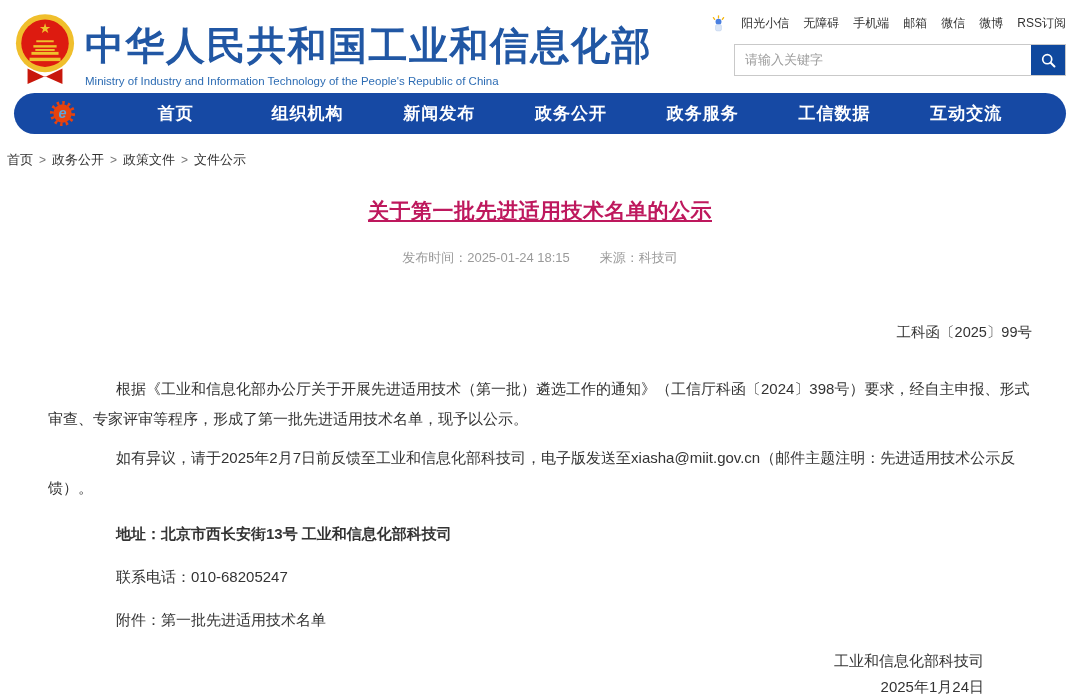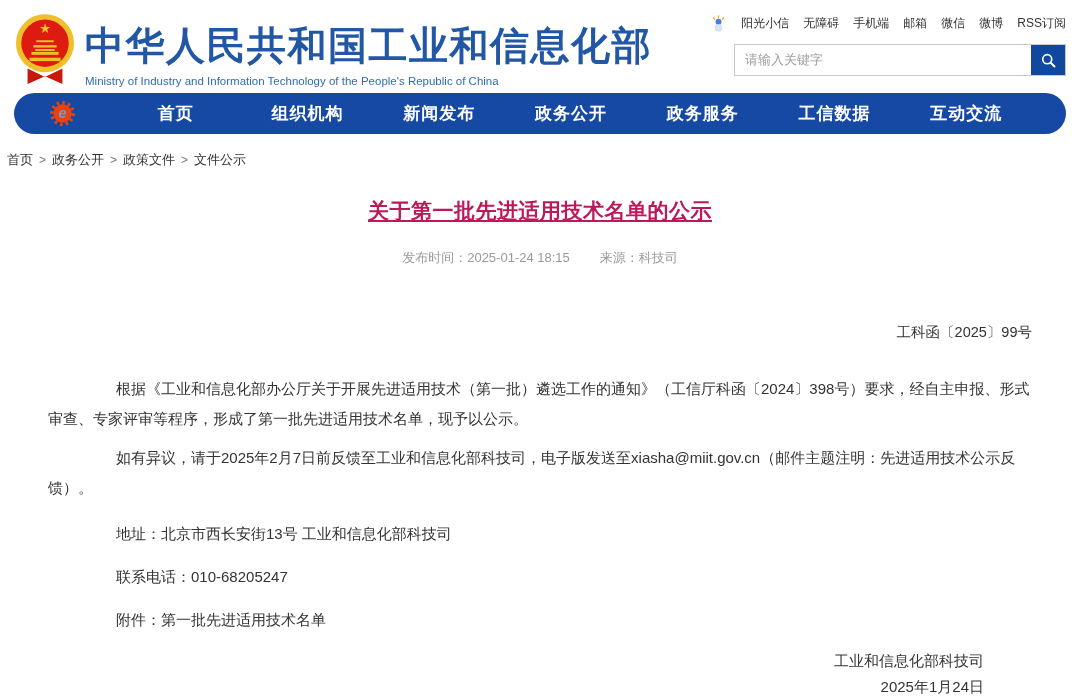--- a/index.html
+++ b/index.html
@@ -70,21 +70,21 @@
     margin: 28px 0 0; letter-spacing: 0.5px; text-decoration: underline;
   }
   .meta { text-align: center; color: #9a9a9a; font-size: 13px; margin-top: 24px; }
   .meta .source-group { margin-left: 30px; }
   .doc-number { text-align: right; font-size: 14.5px; color: #333; margin-top: 56px; }
   .article p {
     font-size: 15px; line-height: 30px; text-indent: 68px;
     margin: 0 0 9px; color: #333;
   }
   .article p.first-para { margin-top: 32px; }
-  .article p.contact-first { margin-top: 16px; }
+  .article p.contact-first { margin-top: 16px; font-weight: bold; }
   .article p.contact { margin-bottom: 13px; }
   .signature {
     text-align: right; padding-right: 48px; font-size: 15px;
     line-height: 26px; margin-top: 13px; color: #333;
   }
 </style>
 </head>
 <body>
 
 <header class="site-header">

